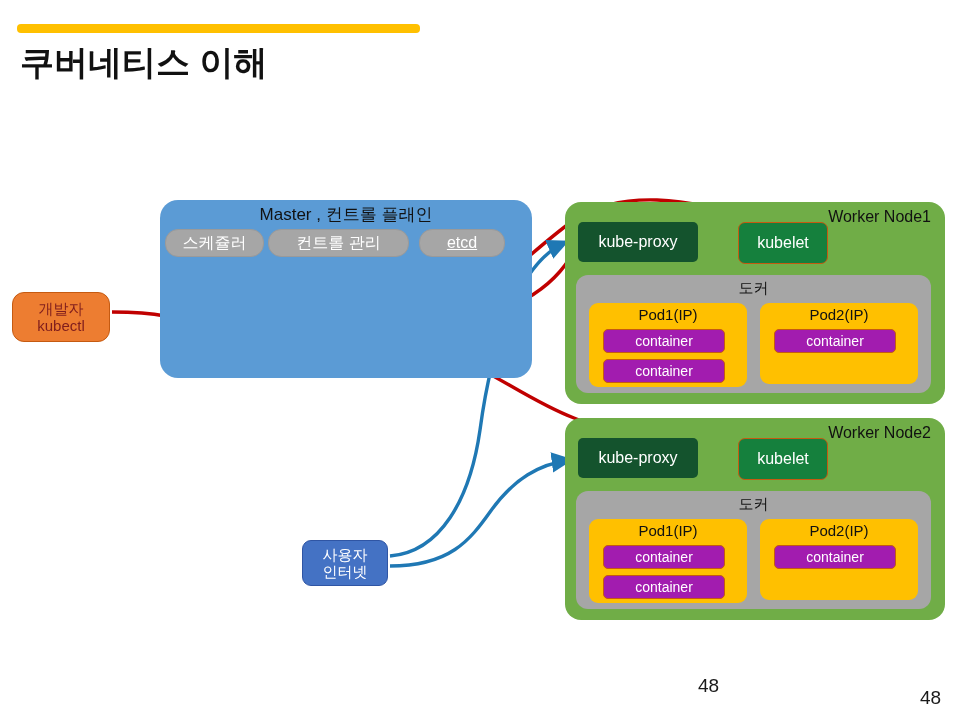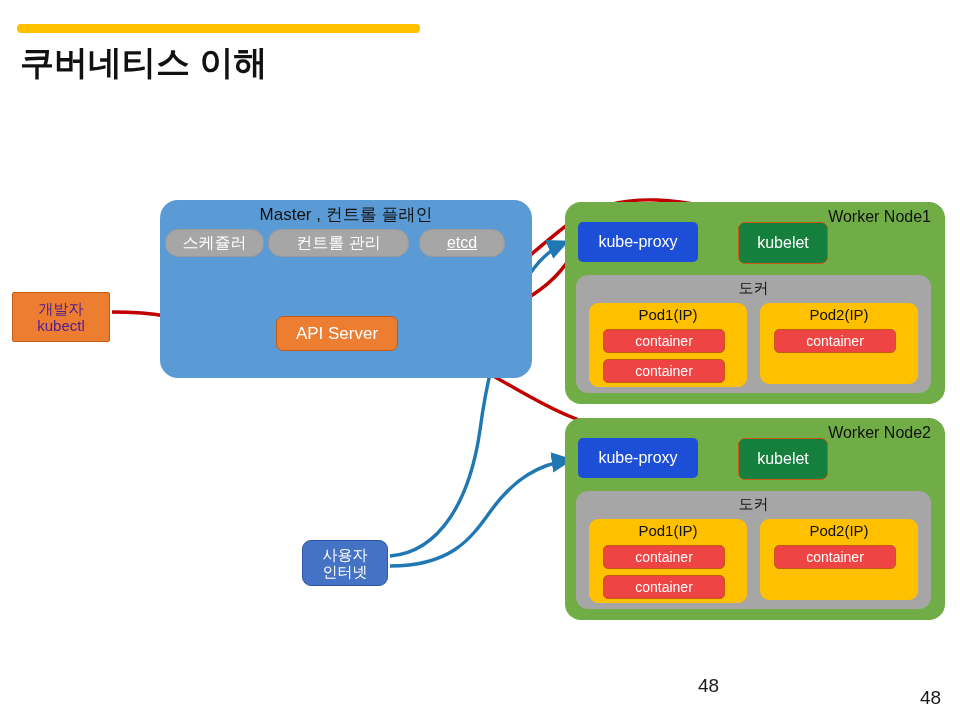--- a/index.html
+++ b/index.html
@@ -93,22 +93,22 @@
     border-radius: 7px;
     color: #ffffff;
     font-size: 17px;
   }
 
   
   .dev-box {
     left: 12px; top: 292px; width: 98px; height: 50px;
     background: #ed7d31;
     border: 1px solid #c55a11;
-    border-radius: 2px;
-    color: #4c1d95;
+    border-radius: 12px;
+    color: #7f1d1d;
     font-size: 15px;
     flex-direction: column;
   }
   .user-box {
     left: 302px; top: 540px; width: 86px; height: 46px;
     background: #4472c4;
     border: 1px solid #2f55a4;
     border-radius: 9px;
     color: #ffffff;
     font-size: 15px;
@@ -132,21 +132,21 @@
     top: 6px;
     font-size: 16px;
     color: #111111;
     white-space: nowrap;
   }
 
   .kube-proxy {
     position: absolute;
     left: 13px; top: 20px;
     width: 120px; height: 40px;
-    background: #1d4ed8;
+    background: #14532d;
     border-radius: 5px;
     color: #ffffff;
     font-size: 16px;
     display: flex; align-items: center; justify-content: center;
   }
   .kubelet {
     position: absolute;
     left: 173px; top: 20px;
     width: 88px; height: 40px;
     background: #15803d;
@@ -185,21 +185,21 @@
     left: 0; top: 3px;
     width: 100%;
     text-align: center;
     font-size: 15px;
     color: #111111;
   }
   .container-box {
     position: absolute;
     left: 14px;
     width: 120px; height: 22px;
-    background: #ef4444;
+    background: #a21caf;
     border: 1px solid #c55a11;
     border-radius: 5px;
     color: #ffffff;
     font-size: 14px;
     display: flex; align-items: center; justify-content: center;
   }
   .c-top { top: 26px; }
   .c-bot { top: 56px; }
 
   
@@ -286,21 +286,20 @@
     </g>
   </svg>
 
   <div class="master-panel"></div>
   <div class="master-title">Master , 컨트롤 플래인</div>
 
   <div class="box cp-box" id="cp-scheduler">스케쥴러</div>
   <div class="box cp-box" id="cp-controller">컨트롤 관리</div>
   <div class="box cp-box" id="cp-etcd">etcd</div>
 
-  <div class="box api-server">API Server</div>
 
   <div class="box dev-box">
     <span>개발자</span>
     <span>kubectl</span>
   </div>
 
   <div class="box user-box">
     <span>사용자</span>
     <span>인터넷</span>
   </div>

